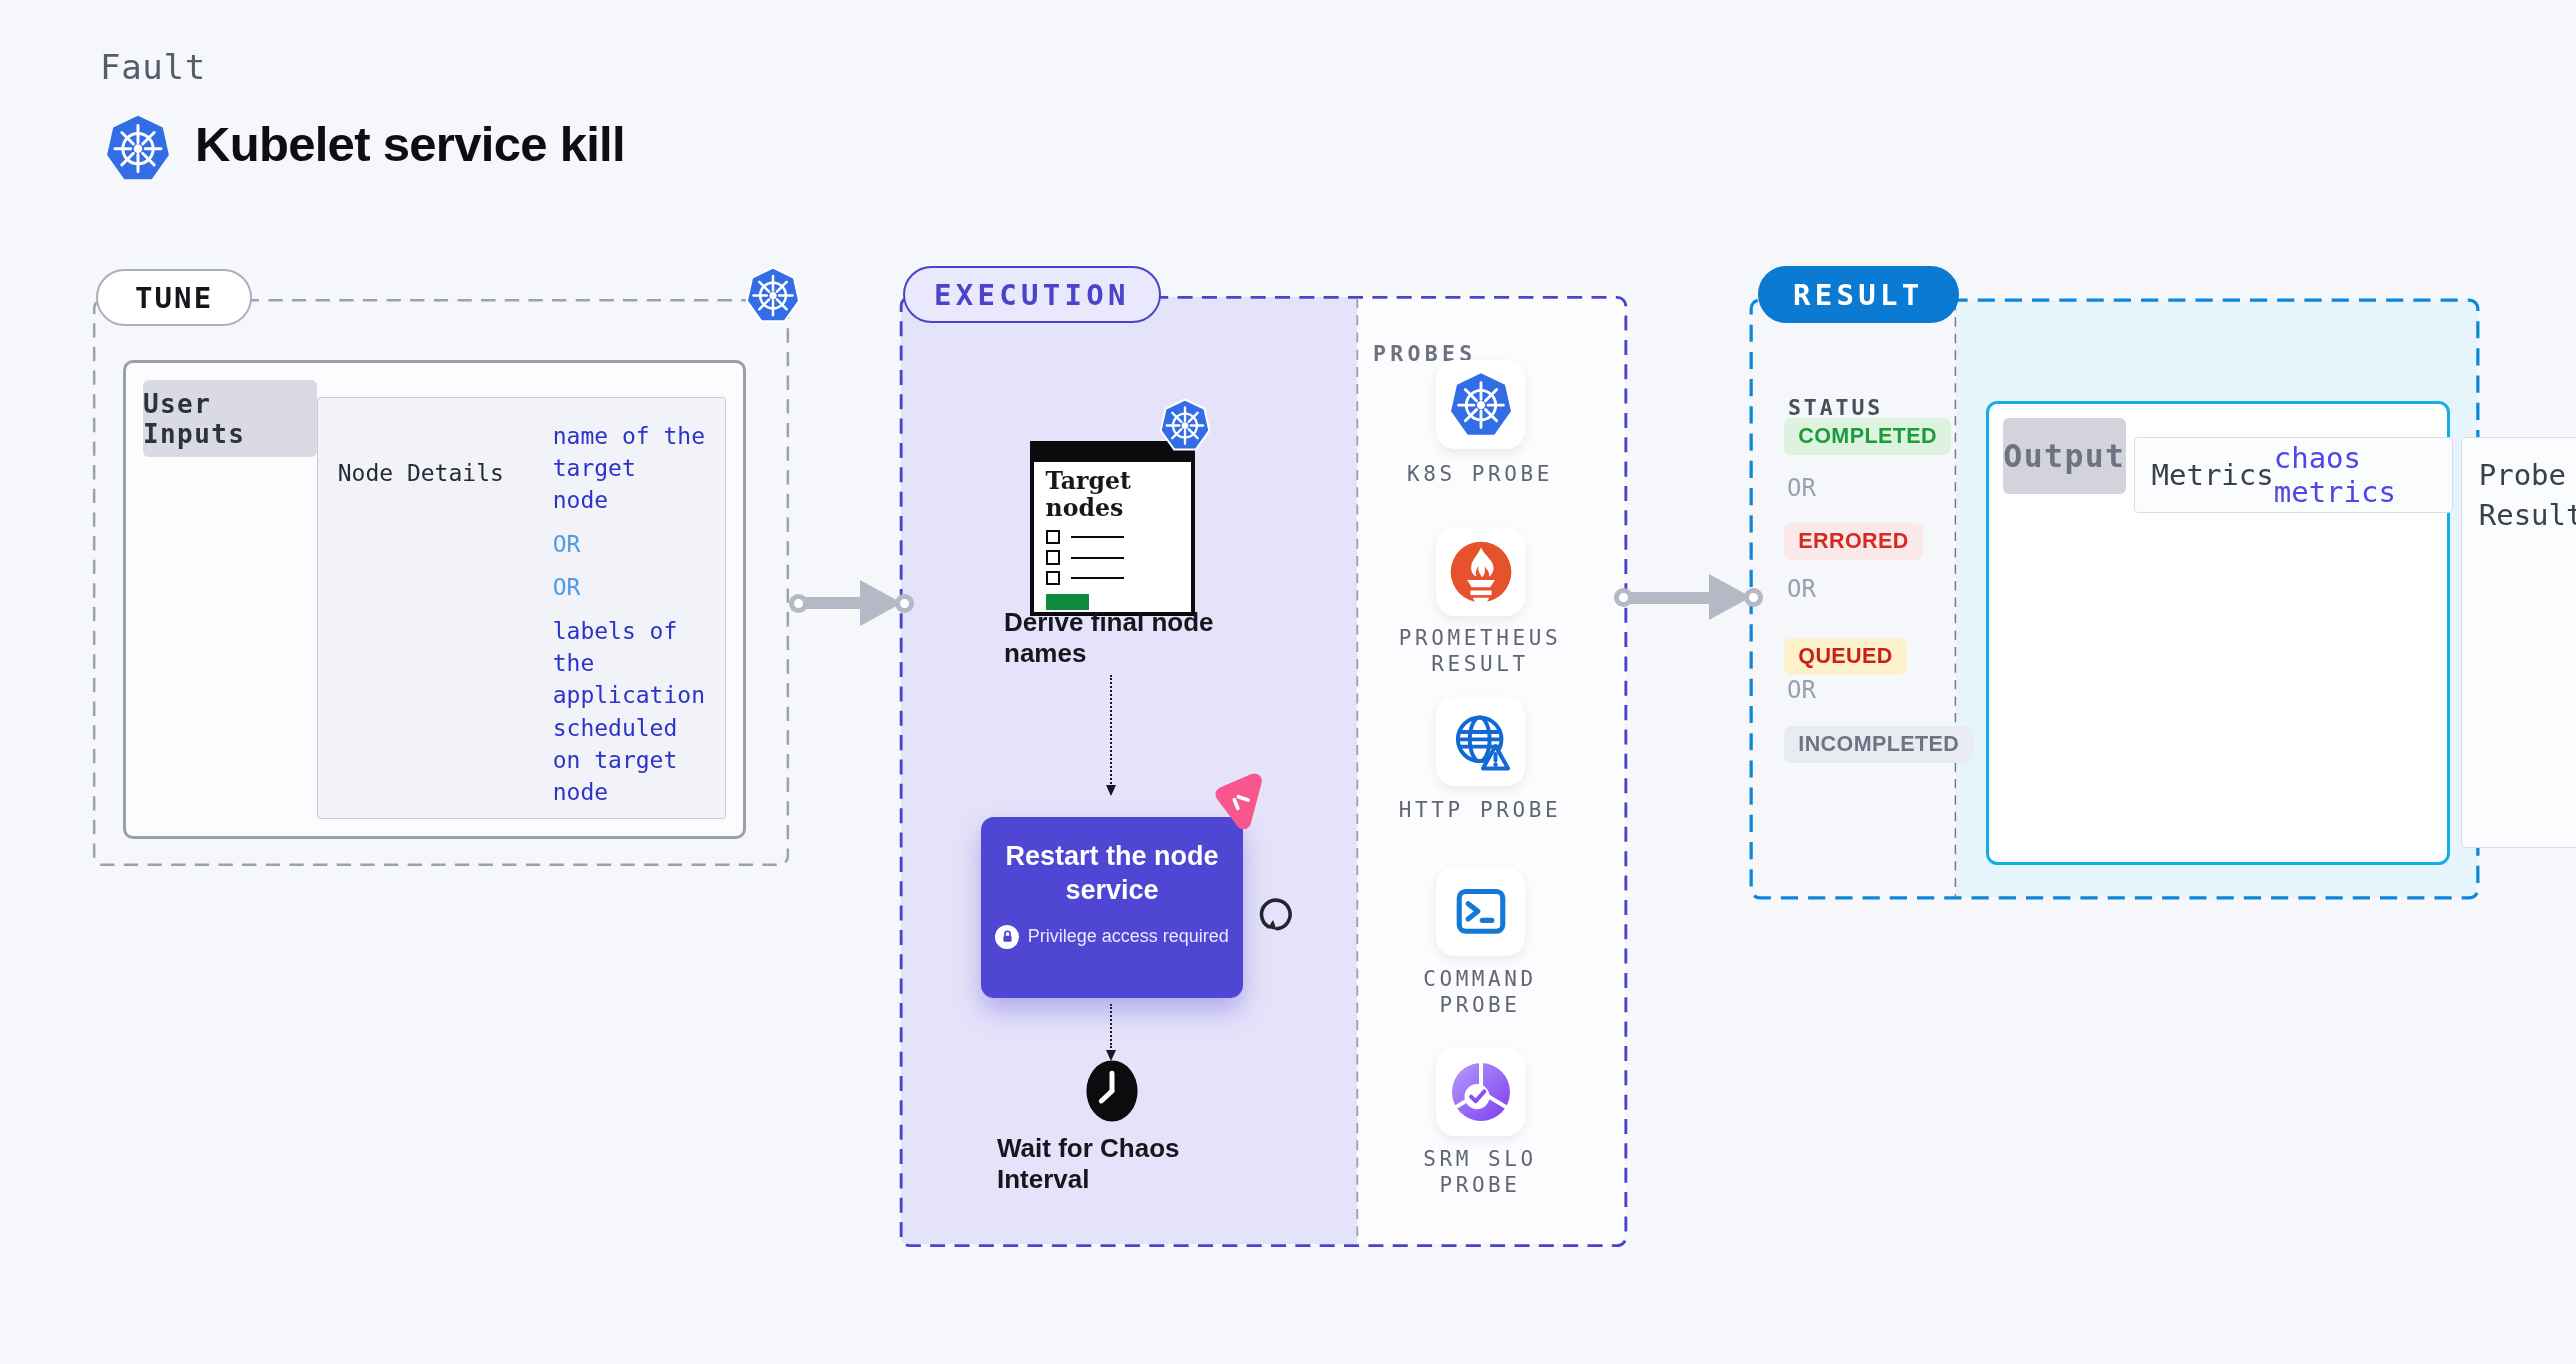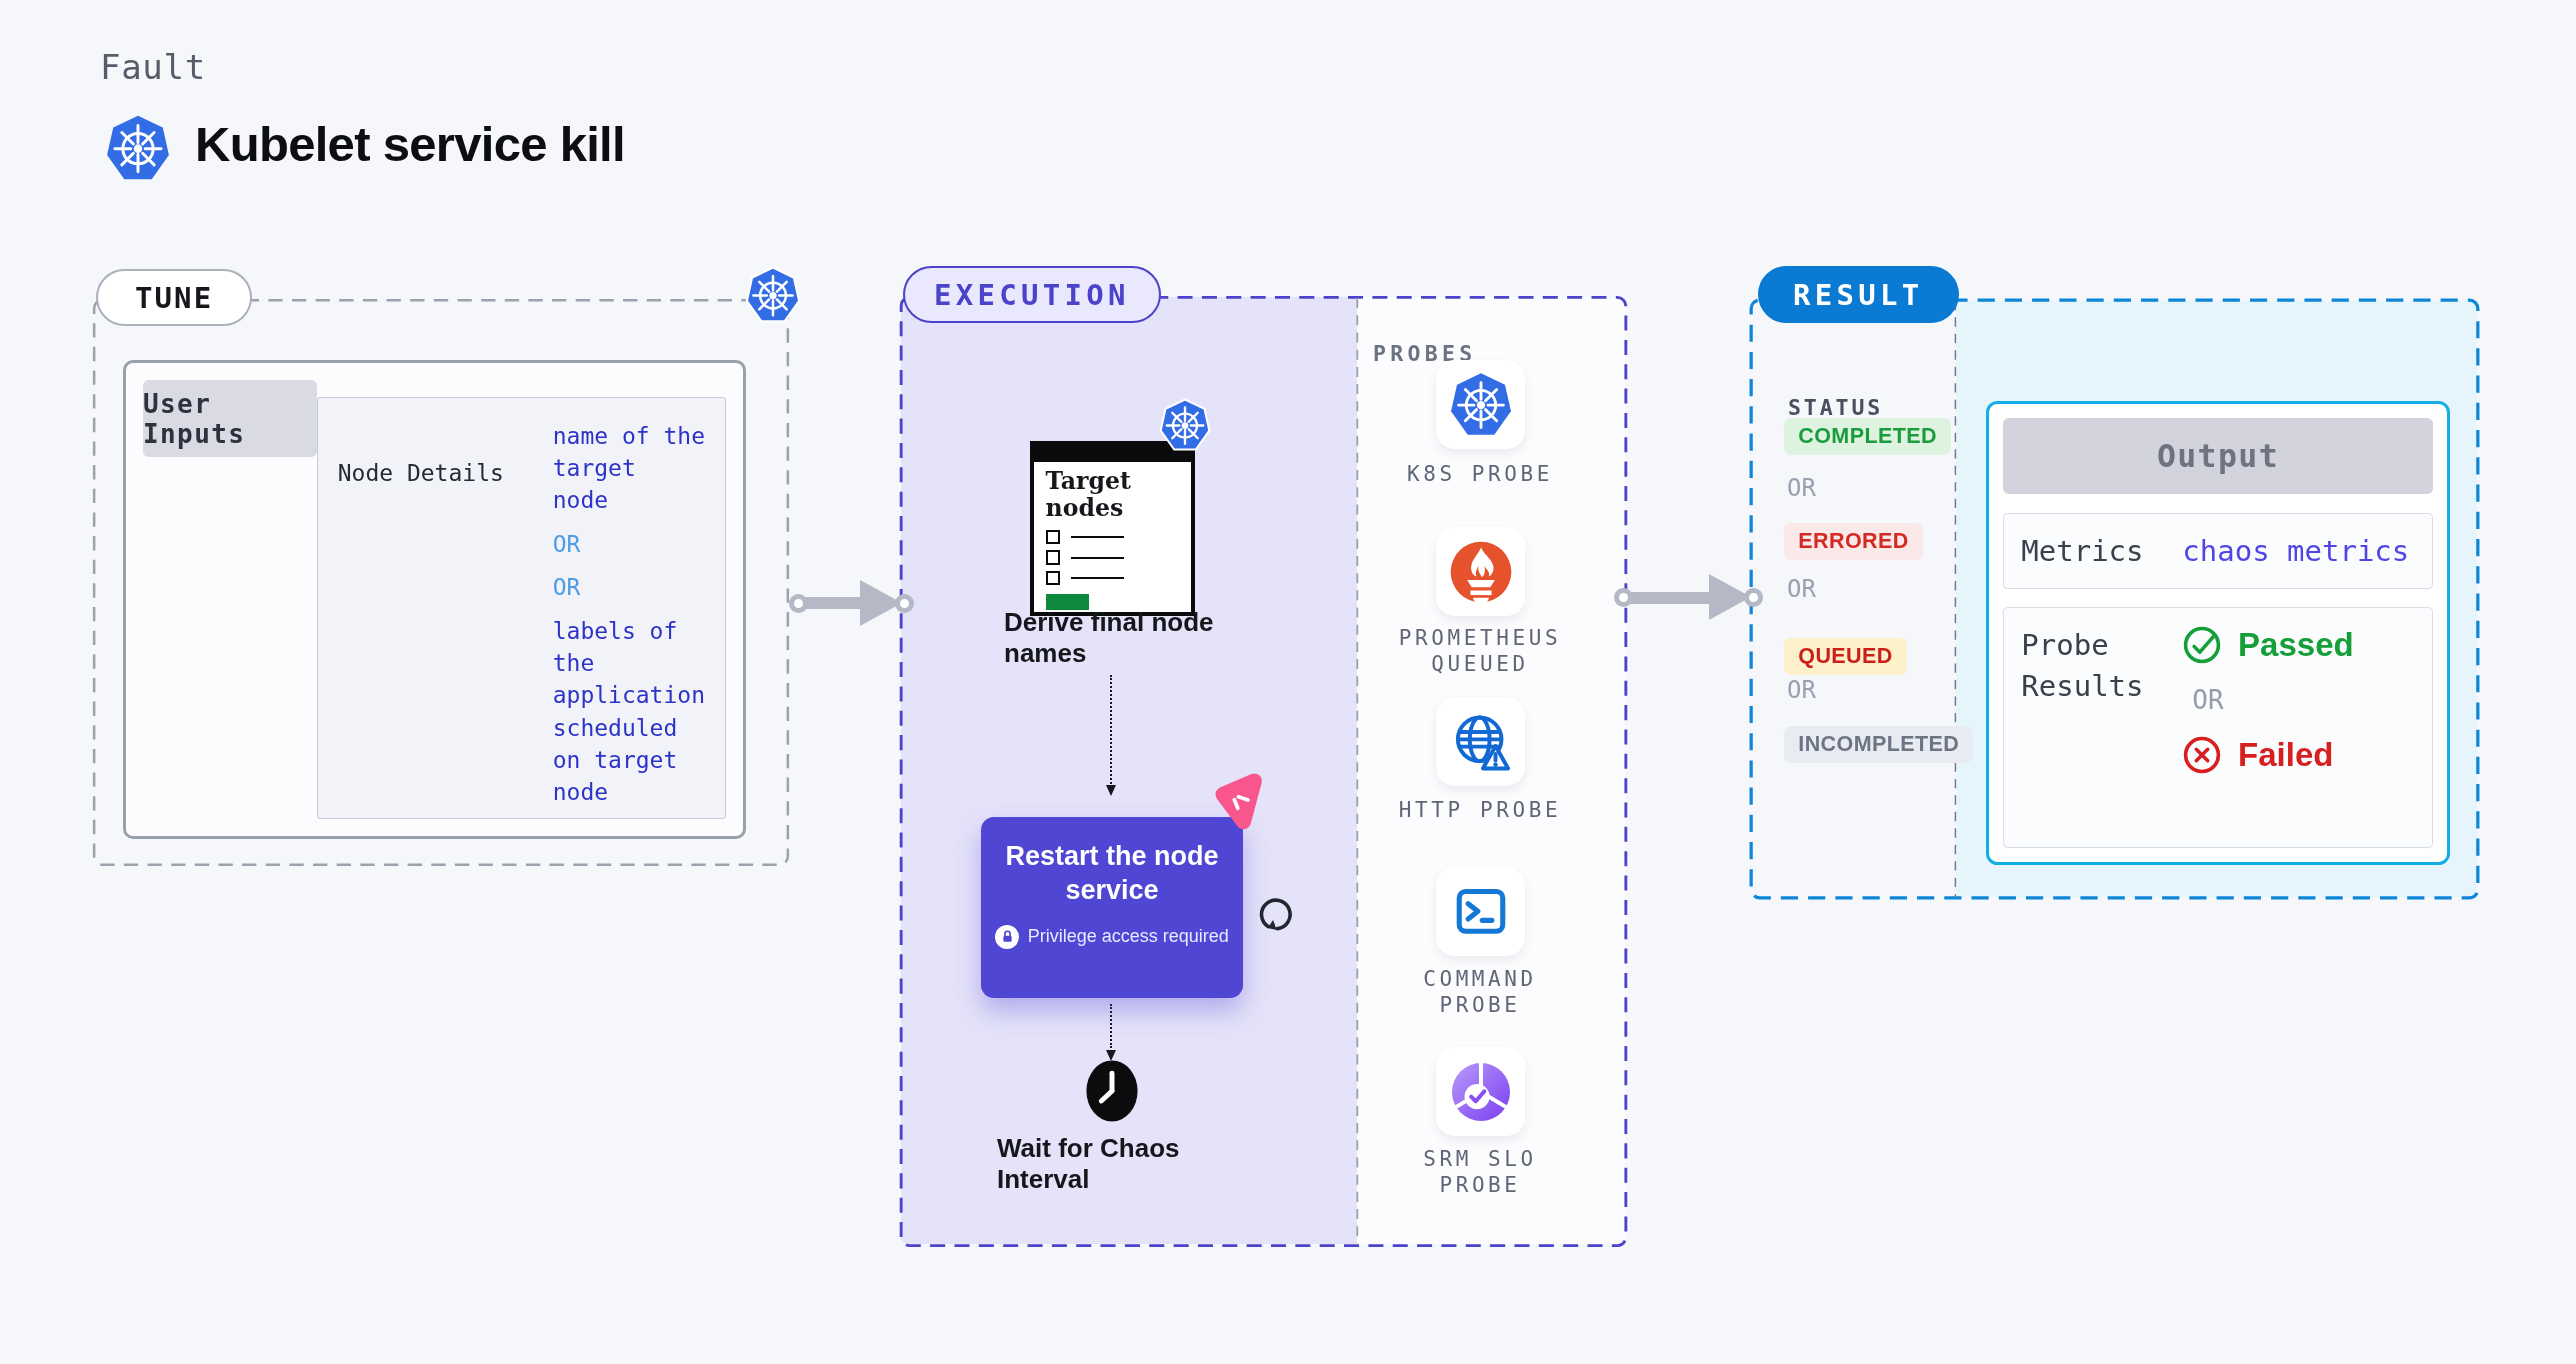--- a/index.html
+++ b/index.html
@@ -85,21 +85,21 @@
   .status-label{left:1788px;top:395px;font-size:21.5px;font-weight:bold;color:#49505d;letter-spacing:2.9px;}
   .badge{display:inline-flex;align-items:center;height:37px;padding:0 14.3px;border-radius:7.2px;
          font-size:21.5px;font-weight:bold;letter-spacing:0.4px;left:1784px;}
   .st-completed{background:#def3df;color:#1b9c3c;}
   .st-errored{background:#fbe9e9;color:#d42a24;}
   .st-queued{background:#fcf1ca;color:#cb2018;}
   .st-incompleted{background:#e8ebf2;color:#6d7585;}
   .or-gray{left:1787px;font-size:24px;color:#99a1b0;}
 
   .output-card{left:1986px;top:401px;width:464px;height:464px;background:#ffffff;border:3.6px solid #15ade5;
-               border-radius:11.5px;box-sizing:border-box;padding:14.3px;display:flex;flex-direction:column;}
+               border-radius:11.5px;box-sizing:border-box;padding:14.3px;display:flex;flex-direction:row;gap:8px;}
   .output-head{height:76px;background:#d2d3dc;border-radius:5.7px;display:flex;align-items:center;
                justify-content:center;font-size:31.5px;font-weight:bold;color:#6e737f;letter-spacing:1.4px;}
   .output-row{margin-top:18.6px;border:1.4px solid #d9dce6;border-radius:4.3px;background:#fbfcfe;
               display:flex;padding:17px;box-sizing:border-box;}
   .row-metrics{align-items:center;height:76px;}
   .row-label{width:161px;font-size:29px;color:#3b404d;line-height:1.4;}
   .metrics-value{font-size:29px;color:#4f46e5;}
   .row-probe{flex:1;}
   .pr-line{display:flex;align-items:center;gap:15.8px;}
   .pr-passed{color:#169f38;font-size:33px;font-weight:bold;}
@@ -272,21 +272,21 @@
   <div class="abs probe-card" style="top:527px;">
     <svg width="66" height="66" viewBox="0 0 100 100">
       <circle cx="50" cy="50" r="46" fill="#e6522c"></circle>
       <path d="M50 13 C45 25 35 32 35 44 C35 50 38 55 43 57 C41 51 43 46 46 41 C45 50 49 54 52 58 C56 53 57 48 55 41 C59 47 64 50 62 57 C66 55 69 50 69 44 C69 32 55 25 50 13 Z" fill="#ffffff"></path>
       <path d="M29 62 H71 L64 73 H36 Z" fill="#ffffff"></path>
       <rect x="34" y="78" width="32" height="7" fill="#ffffff"></rect>
       <path d="M38 89 h24 a12 9 0 0 1 -24 0" fill="#ffffff"></path>
     </svg>
   </div>
   <div class="abs mono probe-label pre" style="top:625px;">PROMETHEUS
-QUEUED</div>
+RESULT</div>
 
   <div class="abs probe-card" style="top:697px;">
     <svg width="66" height="66" viewBox="0 0 100 100">
       <g stroke="#1269d3" stroke-width="6" fill="none">
         <circle cx="48" cy="46" r="33"></circle>
         <ellipse cx="48" cy="46" rx="15" ry="33"></ellipse>
         <path d="M18 35 H78 M15 46 H81 M18 57 H78"></path>
       </g>
       <path d="M72 56 L91 90 H53 Z" fill="#ffffff" stroke="#1269d3" stroke-width="6" stroke-linejoin="round"></path>
       <path d="M72 68 V78" stroke="#1269d3" stroke-width="6" stroke-linecap="round"></path>

